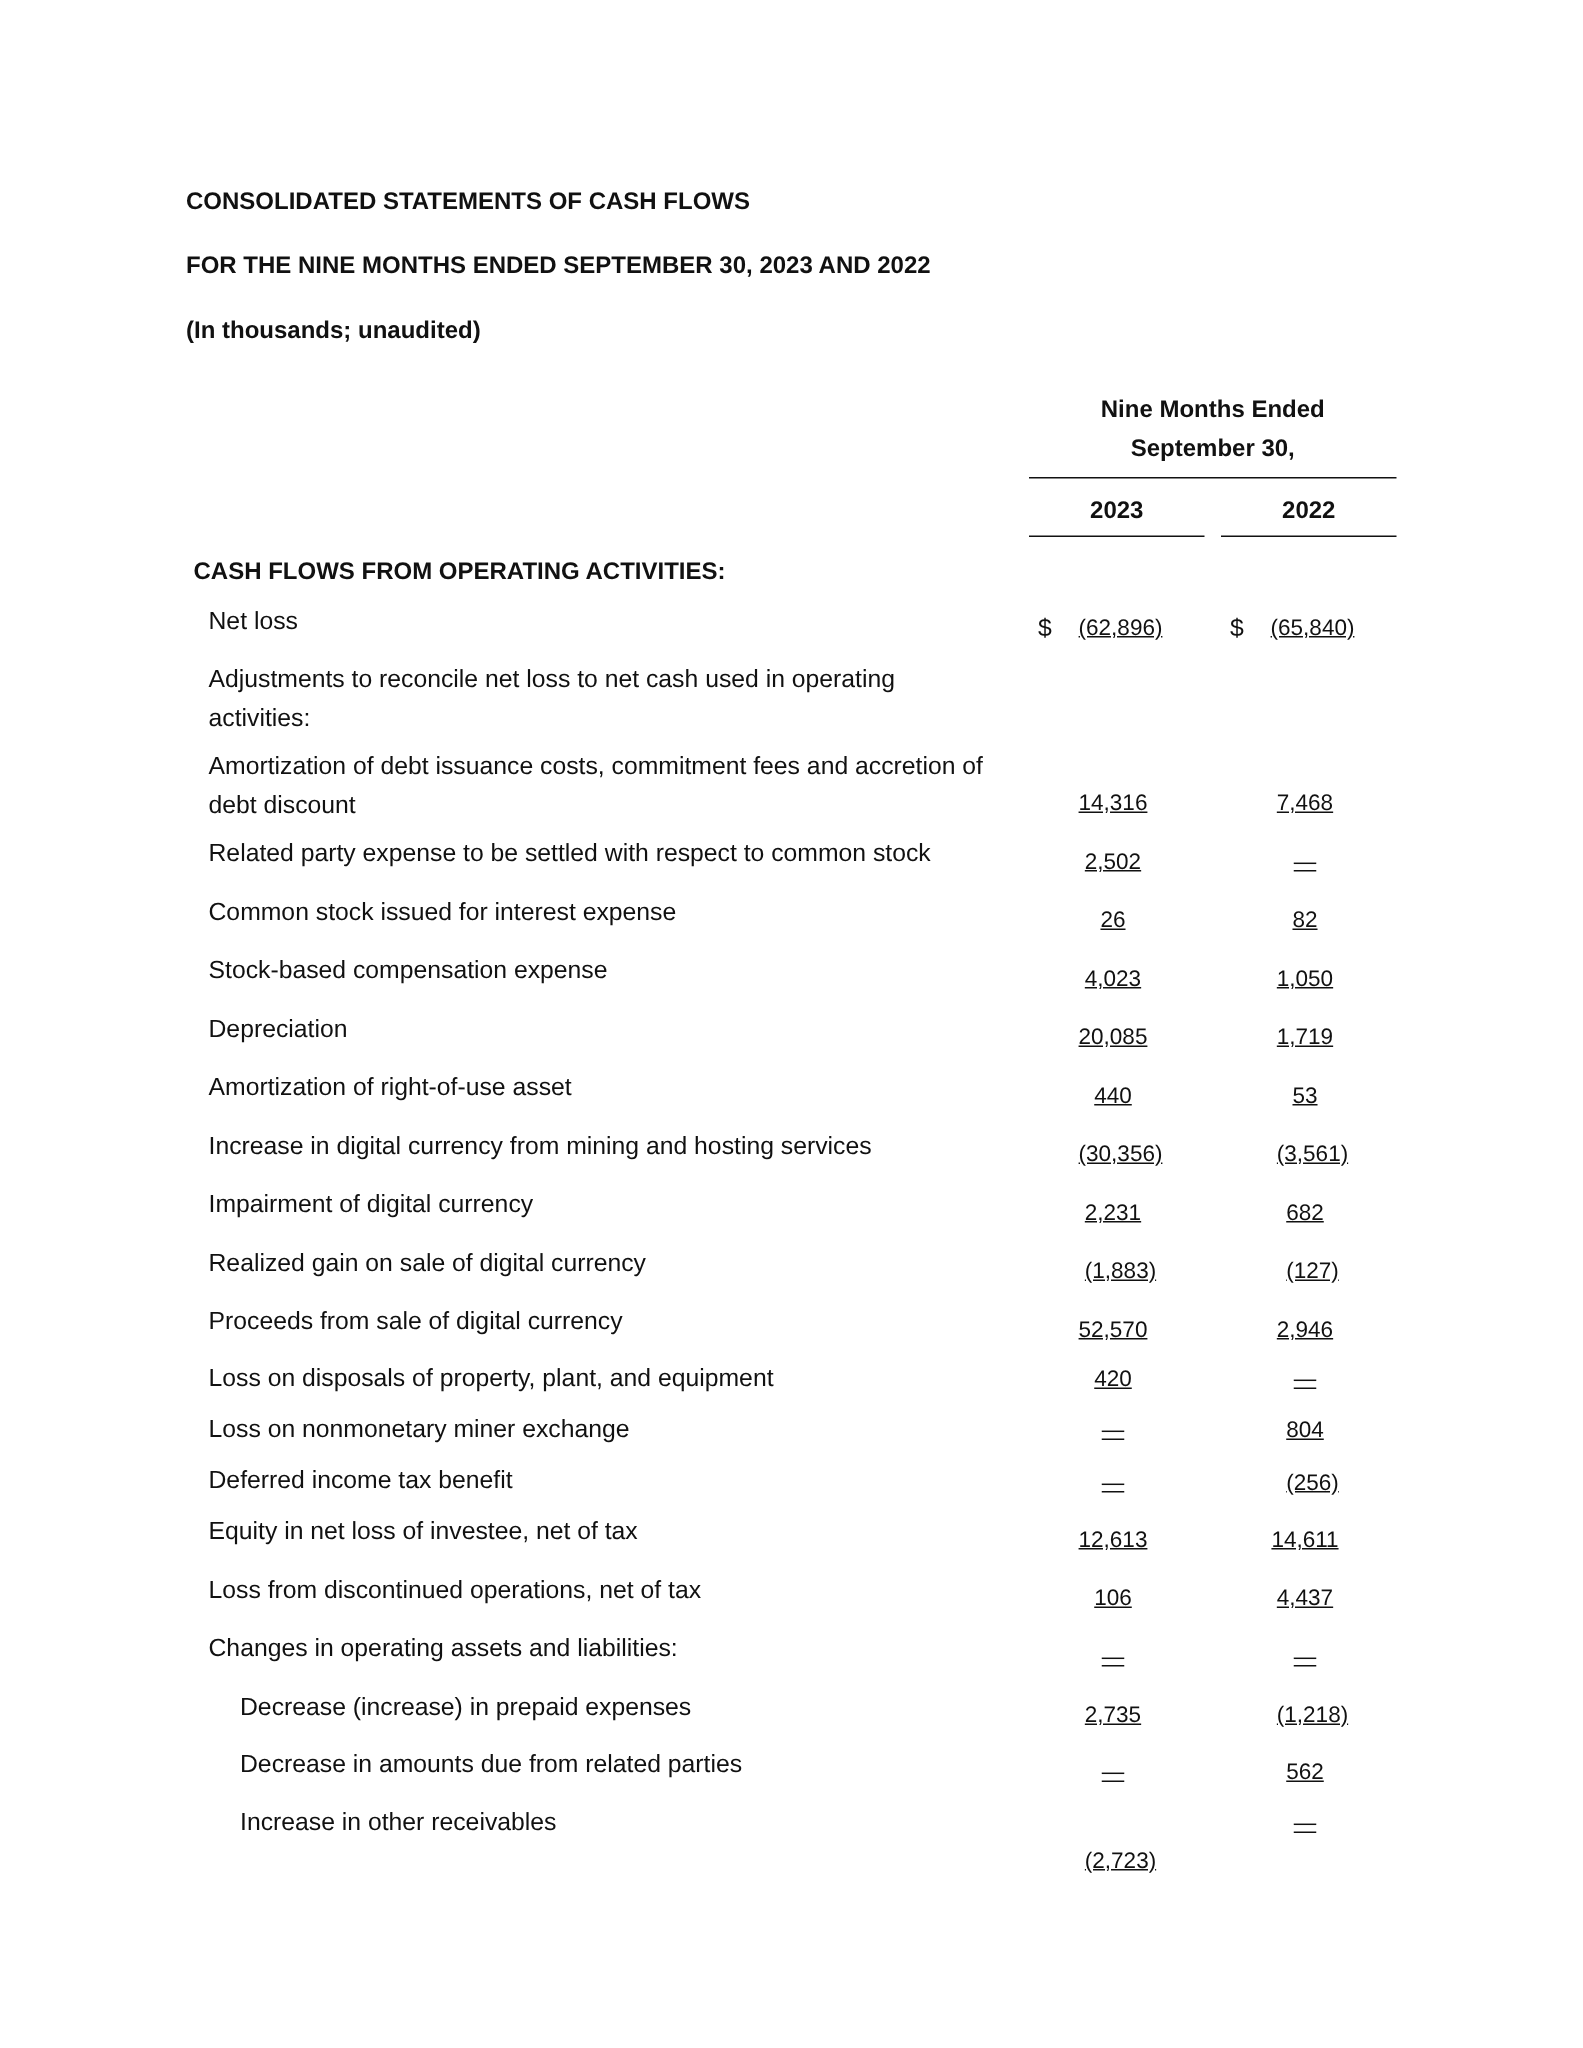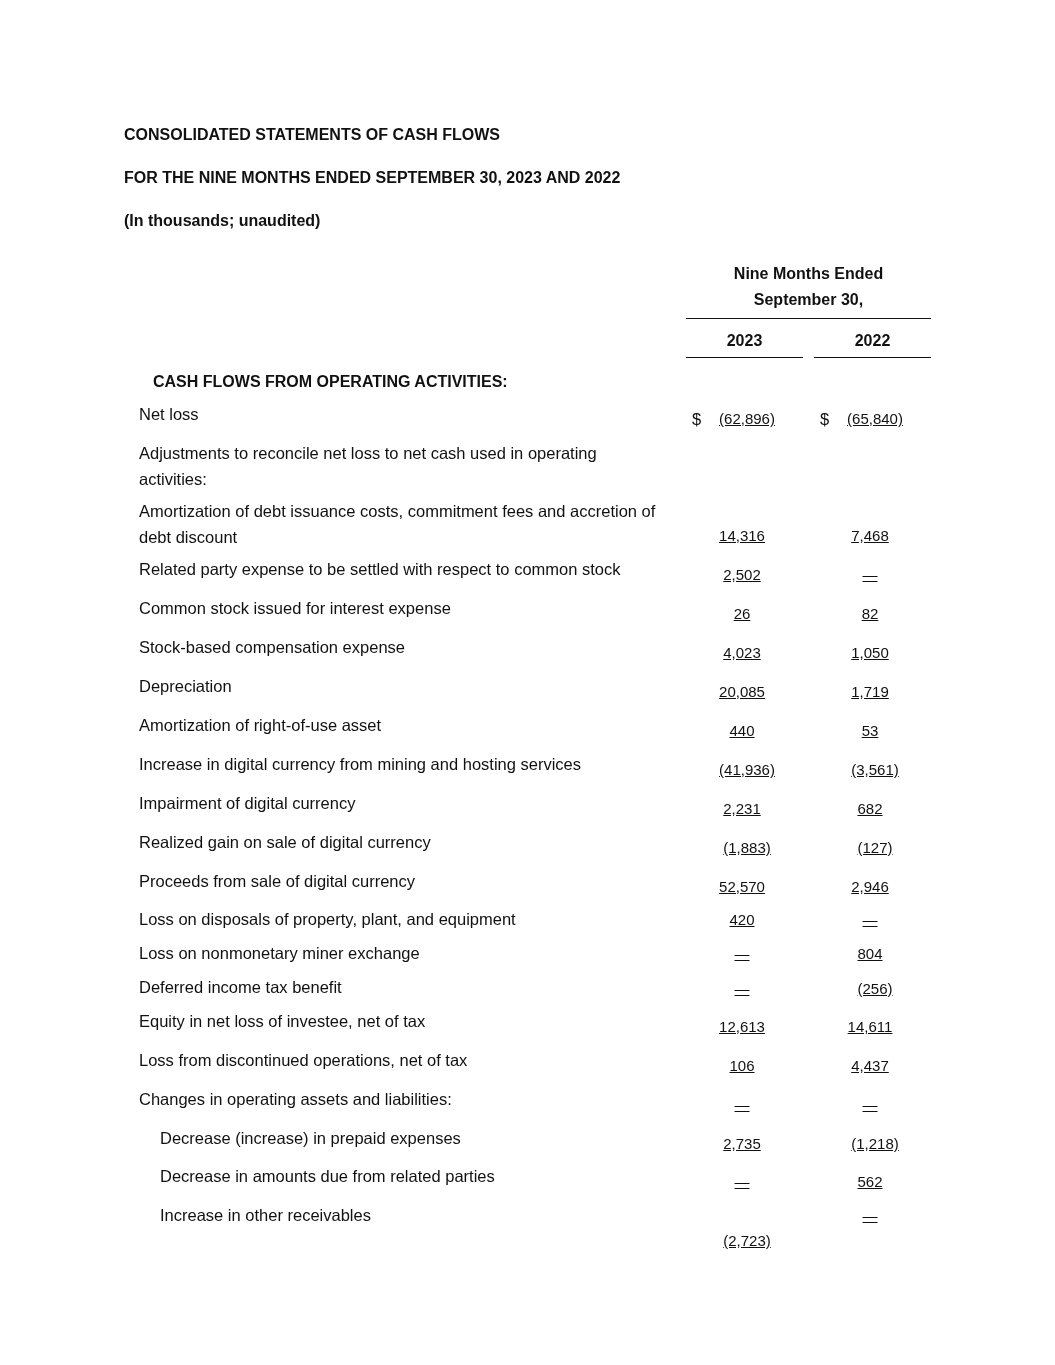--- a/index.html
+++ b/index.html
@@ -2,21 +2,21 @@
 <html><head>
 <meta charset="utf-8">
 <style>
   html, body { margin: 0; padding: 0; background: #ffffff; }
   body { width: 1055px; height: 1365px; position: relative; overflow: hidden;
          font-family: "Liberation Sans", "DejaVu Sans", sans-serif; color: #111; }
   .abs { position: absolute; white-space: nowrap; }
   .title { font-weight: bold; font-size: 16px; left: 124px; }
   .hdr { font-weight: bold; font-size: 16px; text-align: center; }
   .rule { position: absolute; height: 0; border-top: 1.5px solid #111; }
-  .section { font-weight: bold; font-size: 16px; left: 129px; margin-left: 24px; }
+  .section { font-weight: bold; font-size: 16px; left: 129px; }
   .lbl { font-size: 16.5px; left: 139px; line-height: 26px; }
   .lbl.indent { left: 160px; }
   .lbl.wrap { white-space: normal; width: 540px; }
   .val { font-size: 15px; text-align: center; width: 110px; text-decoration: underline; }
   .v23 { left: 692px; }
   .v22 { left: 820px; }
   .dollar { font-size: 16.5px; }
 </style>
 </head>
 <body>
@@ -61,21 +61,21 @@
 
 <div class="abs lbl" style="top:673px;">Depreciation</div>
 <div class="abs val v23" style="top:683px; left:687px;">20,085</div>
 <div class="abs val v22" style="top:683px; left:815px;">1,719</div>
 
 <div class="abs lbl" style="top:712px;">Amortization of right-of-use asset</div>
 <div class="abs val v23" style="top:722px; left:687px;">440</div>
 <div class="abs val v22" style="top:722px; left:815px;">53</div>
 
 <div class="abs lbl" style="top:751px;">Increase in digital currency from mining and hosting services</div>
-<div class="abs val v23" style="top:761px;">(41,936)</div>
+<div class="abs val v23" style="top:761px;">(30,356)</div>
 <div class="abs val v22" style="top:761px;">(3,561)</div>
 
 <div class="abs lbl" style="top:790px;">Impairment of digital currency</div>
 <div class="abs val v23" style="top:800px; left:687px;">2,231</div>
 <div class="abs val v22" style="top:800px; left:815px;">682</div>
 
 <div class="abs lbl" style="top:829px;">Realized gain on sale of digital currency</div>
 <div class="abs val v23" style="top:839px;">(1,883)</div>
 <div class="abs val v22" style="top:839px;">(127)</div>
 

